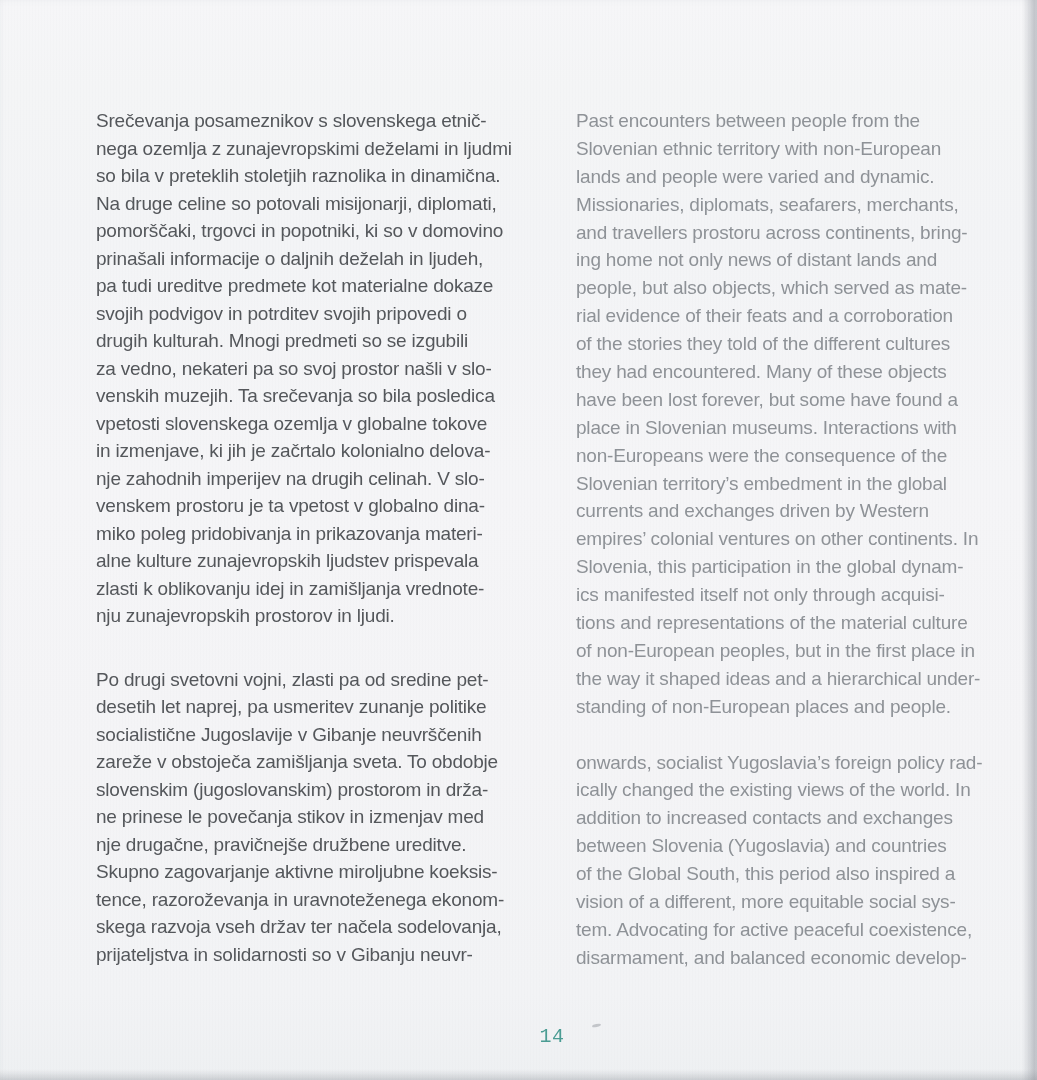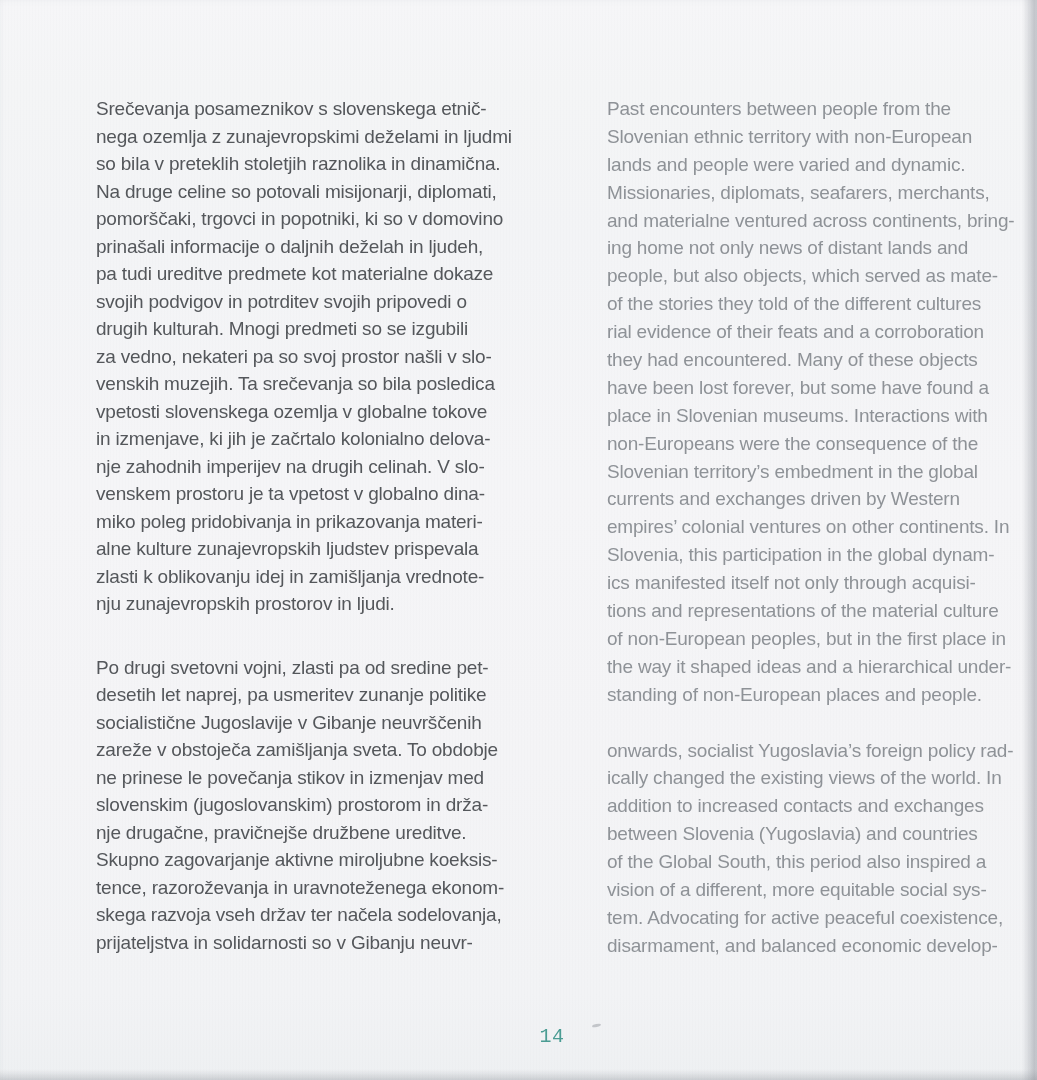--- a/index.html
+++ b/index.html
@@ -48,21 +48,21 @@
     position: absolute;
     left: 0; bottom: 0;
     width: 1037px; height: 11px;
     background: linear-gradient(180deg,
       rgba(120,125,135,0.0) 0%,
       rgba(120,125,135,0.14) 70%,
       rgba(120,125,135,0.20) 100%);
   }
   .col {
     position: absolute;
-    top: 95px;
+    top: 107px;
   }
   .col-left {
     left: 96px;
     width: 445px;
     color: #54575b;
     --lh: 27.5px;
     --pgap: 36px;
   }
   .col-right {
     left: 576px;
@@ -128,41 +128,41 @@
         <div class="line">miko poleg pridobivanja in prikazovanja materi-</div>
         <div class="line">alne kulture zunajevropskih ljudstev prispevala</div>
         <div class="line">zlasti k oblikovanju idej in zamišljanja vrednote-</div>
         <div class="line last">nju zunajevropskih prostorov in ljudi.</div>
       </div>
       <div class="paragraph">
         <div class="line">Po drugi svetovni vojni, zlasti pa od sredine pet-</div>
         <div class="line">desetih let naprej, pa usmeritev zunanje politike</div>
         <div class="line">socialistične Jugoslavije v Gibanje neuvrščenih</div>
         <div class="line">zareže v obstoječa zamišljanja sveta. To obdobje</div>
+        <div class="line">slovenskim (jugoslovanskim) prostorom in drža-</div>
         <div class="line">ne prinese le povečanja stikov in izmenjav med</div>
-        <div class="line">slovenskim (jugoslovanskim) prostorom in drža-</div>
         <div class="line">nje drugačne, pravičnejše družbene ureditve.</div>
         <div class="line">Skupno zagovarjanje aktivne miroljubne koeksis-</div>
         <div class="line">tence, razoroževanja in uravnoteženega ekonom-</div>
         <div class="line">skega razvoja vseh držav ter načela sodelovanja,</div>
         <div class="line">prijateljstva in solidarnosti so v Gibanju neuvr-</div>
       </div>
     </div>
 
-  <div class="col col-right" style="color: rgb(142, 146, 151); margin-left: 31px;">
+  <div class="col col-right" style="color: rgb(142, 146, 151);">
       <div class="paragraph">
         <div class="line">Past encounters between people from the</div>
         <div class="line">Slovenian ethnic territory with non-European</div>
         <div class="line">lands and people were varied and dynamic.</div>
         <div class="line">Missionaries, diplomats, seafarers, merchants,</div>
-        <div class="line">and materialne ventured across continents, bring-</div>
+        <div class="line">and travellers prostoru across continents, bring-</div>
         <div class="line">ing home not only news of distant lands and</div>
         <div class="line">people, but also objects, which served as mate-</div>
+        <div class="line">rial evidence of their feats and a corroboration</div>
         <div class="line">of the stories they told of the different cultures</div>
-        <div class="line">rial evidence of their feats and a corroboration</div>
         <div class="line">they had encountered. Many of these objects</div>
         <div class="line">have been lost forever, but some have found a</div>
         <div class="line">place in Slovenian museums. Interactions with</div>
         <div class="line">non-Europeans were the consequence of the</div>
         <div class="line">Slovenian territory’s embedment in the global</div>
         <div class="line">currents and exchanges driven by Western</div>
         <div class="line">empires’ colonial ventures on other continents. In</div>
         <div class="line">Slovenia, this participation in the global dynam-</div>
         <div class="line">ics manifested itself not only through acquisi-</div>
         <div class="line">tions and representations of the material culture</div>

